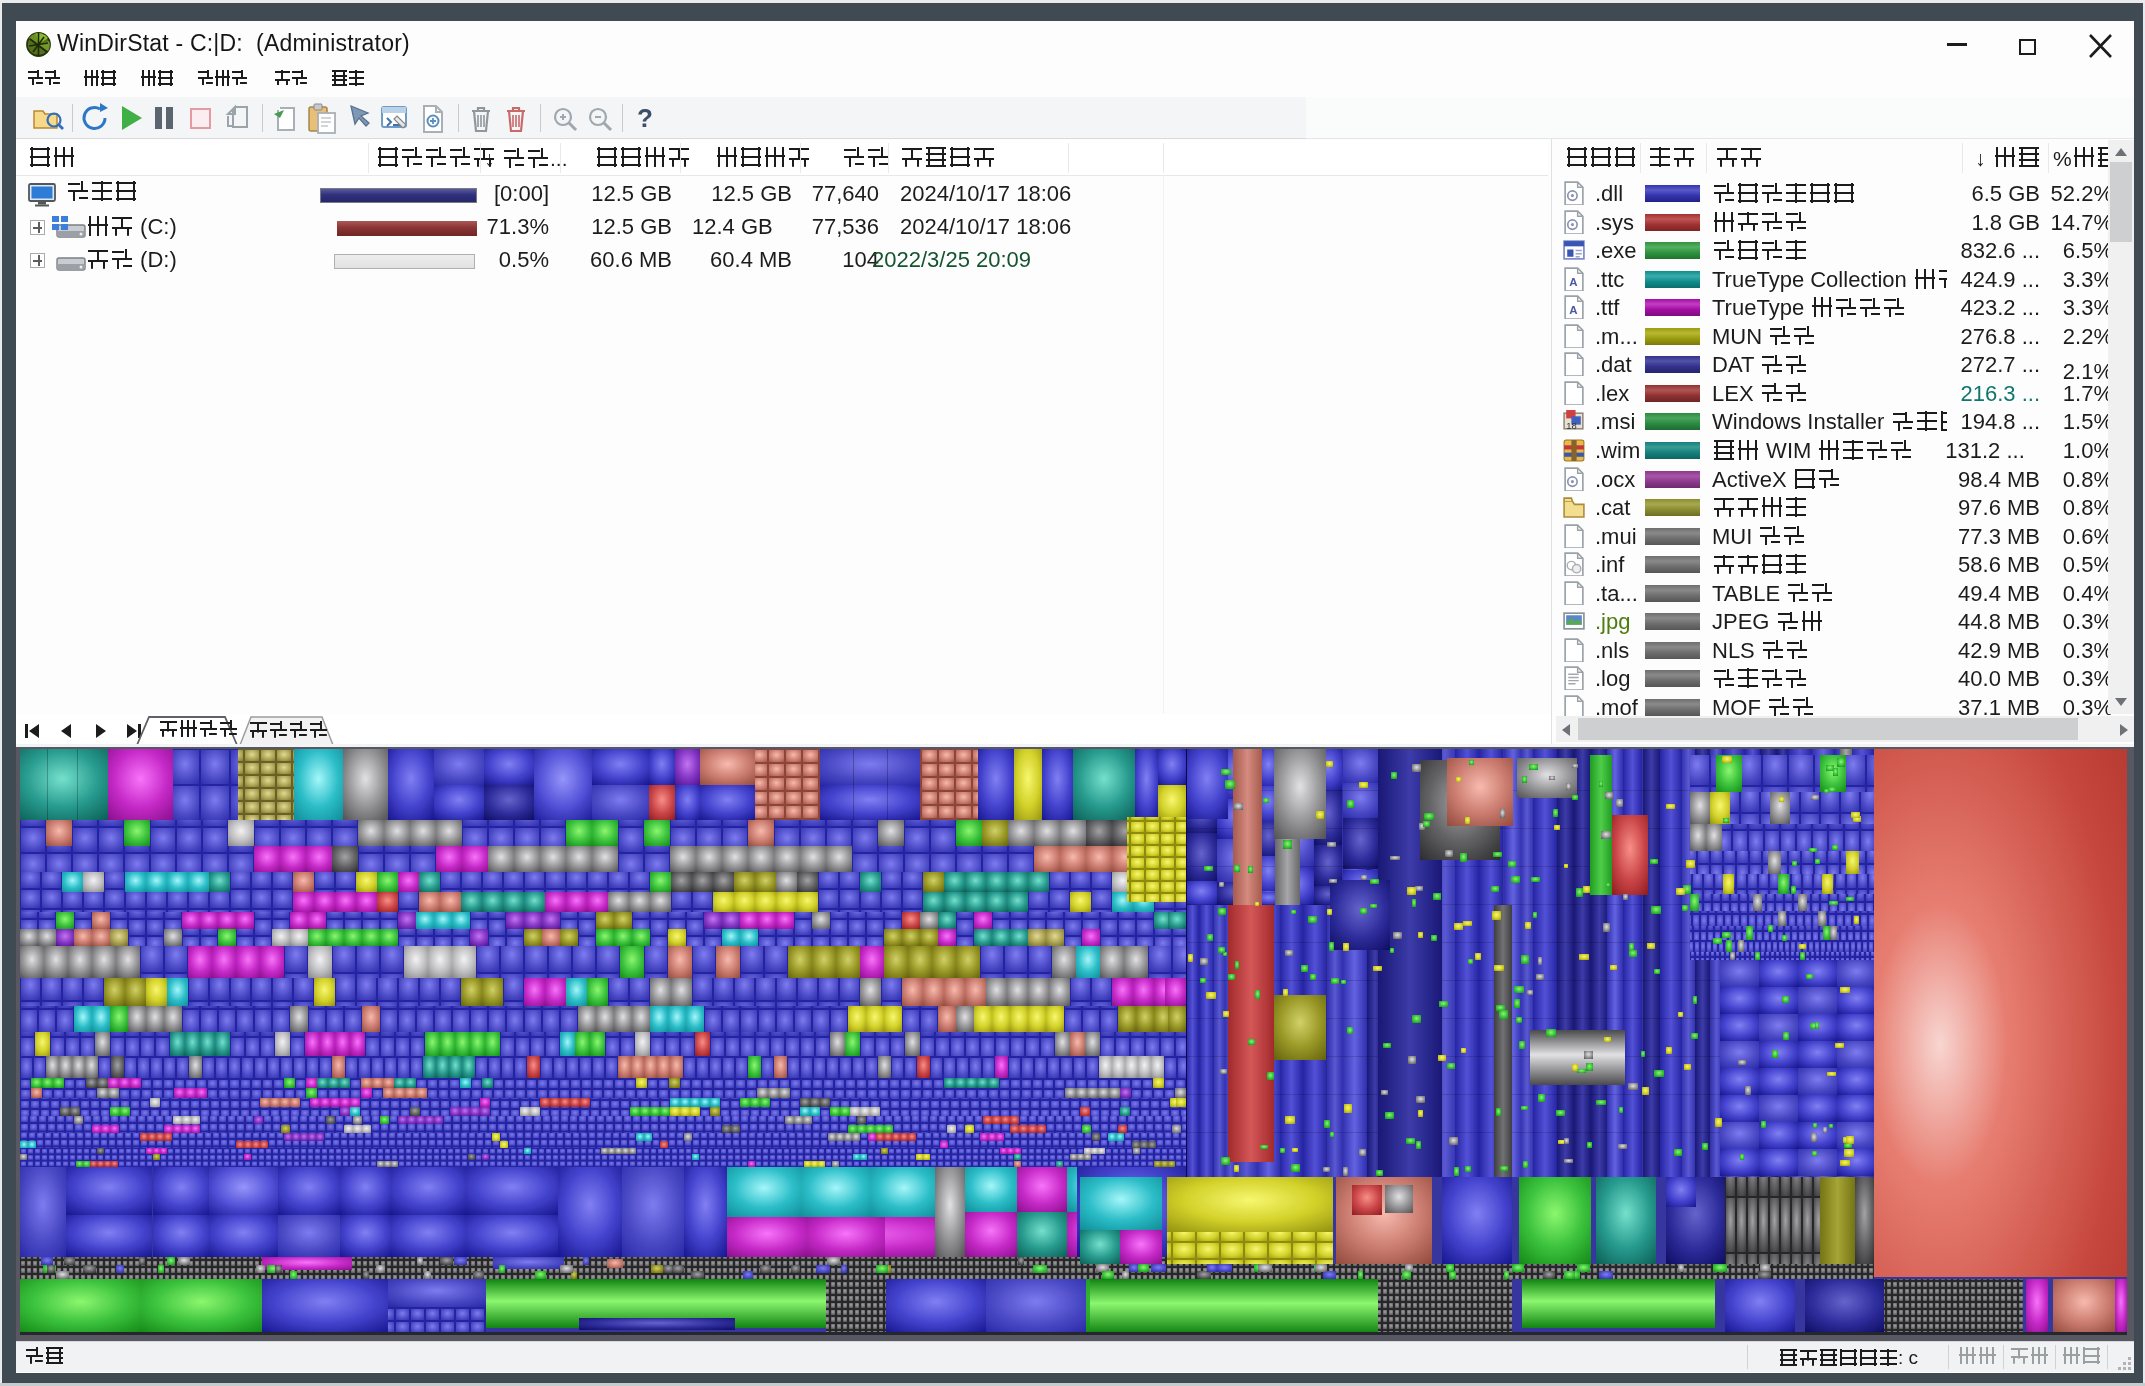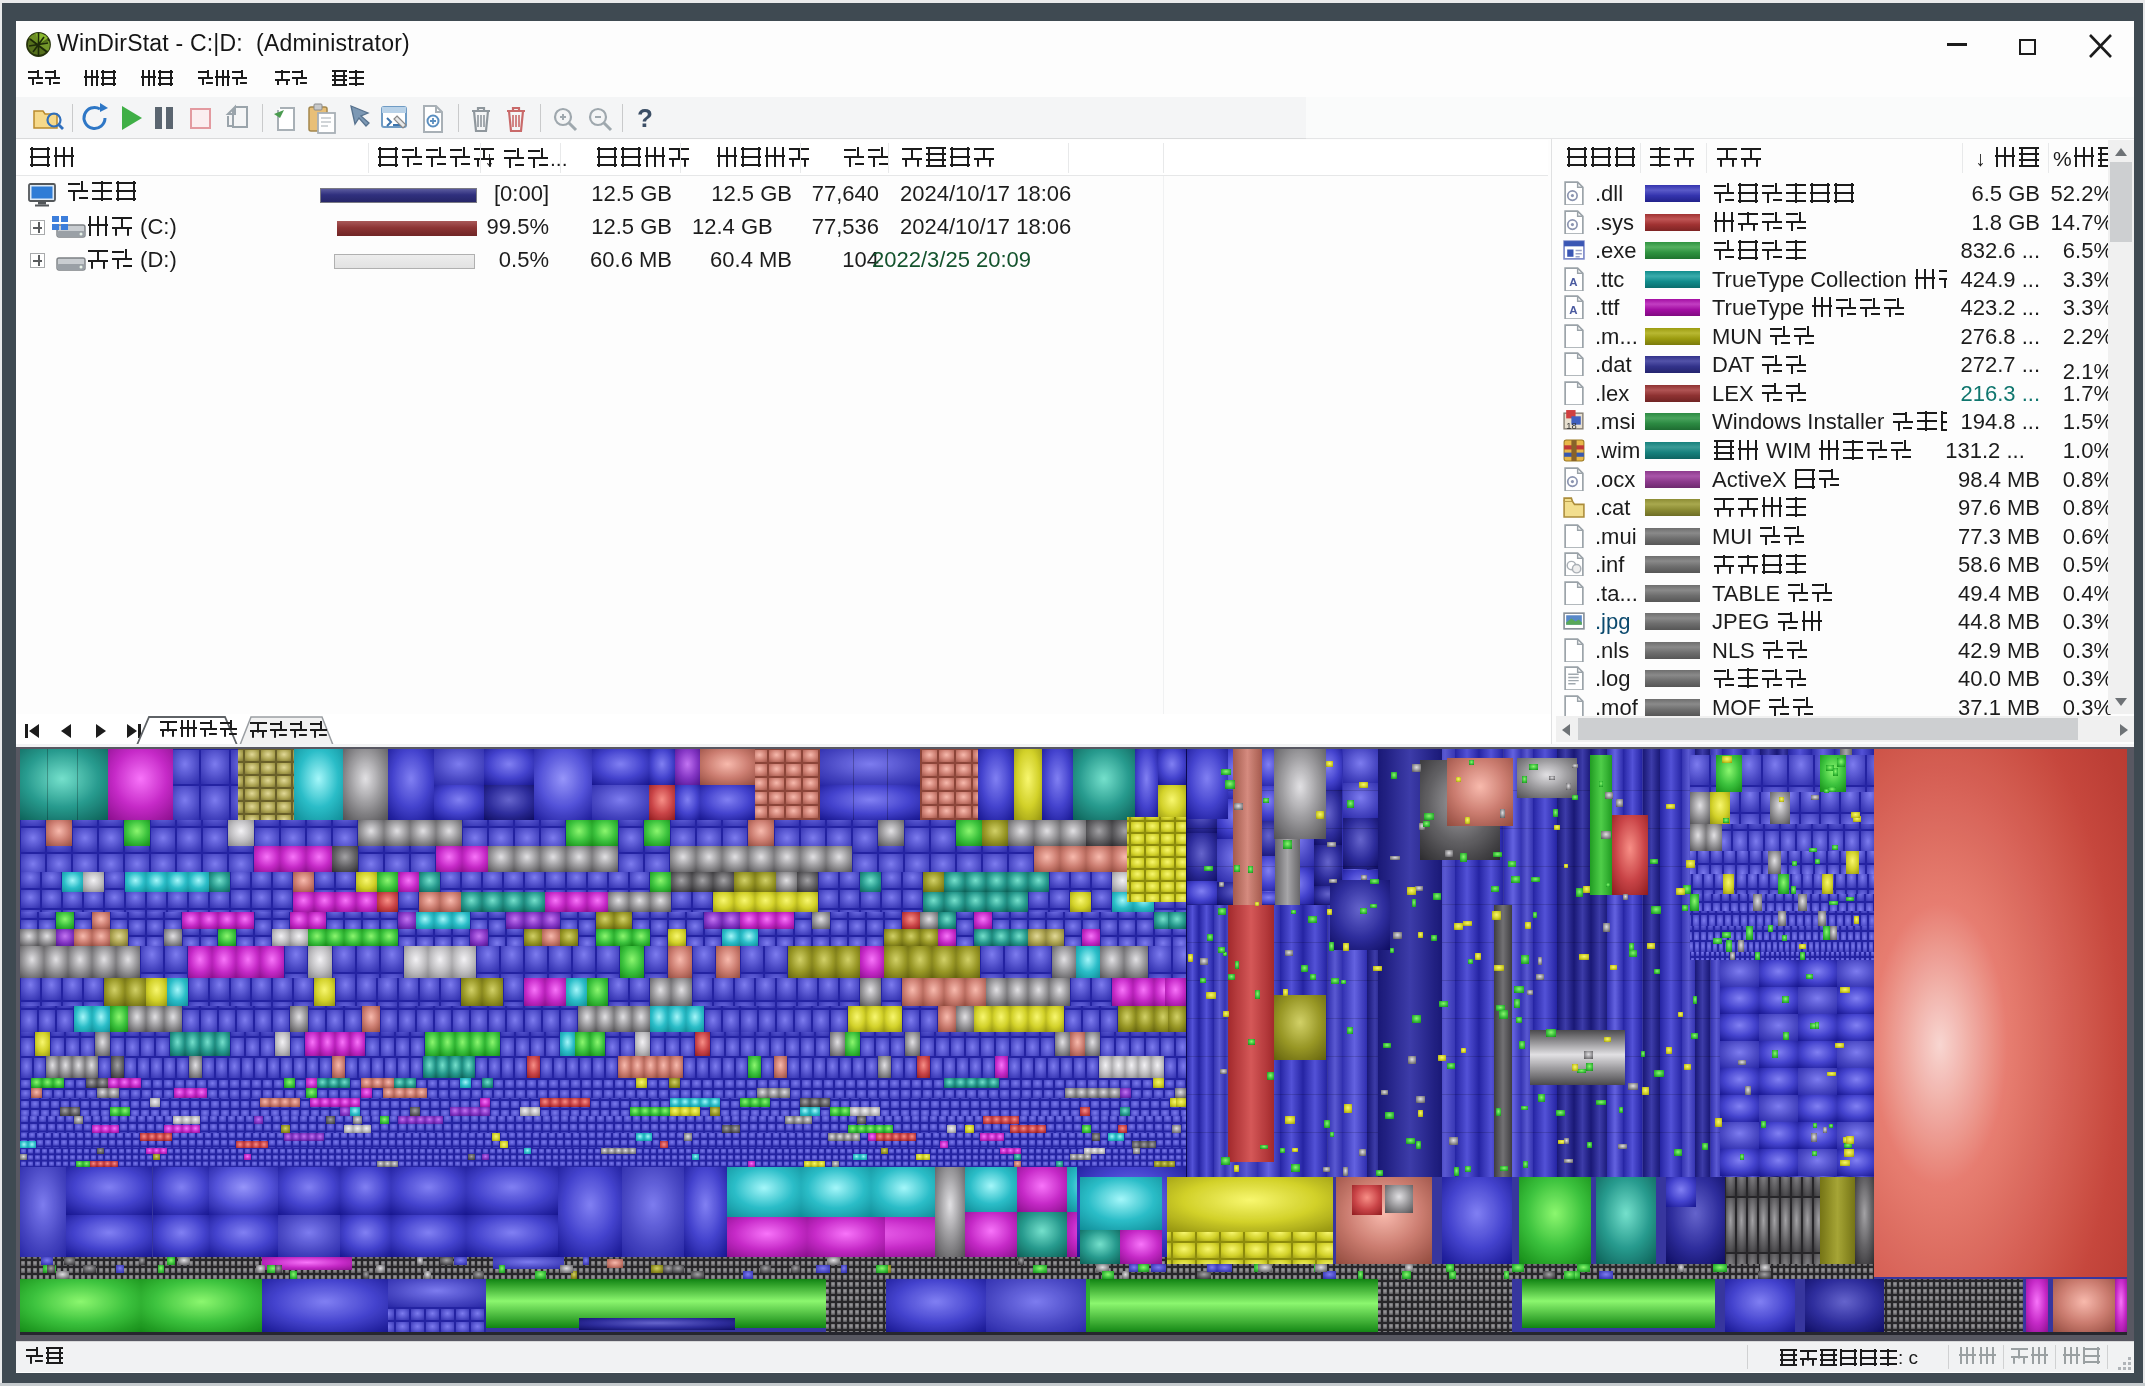--- a/index.html
+++ b/index.html
@@ -167,21 +167,21 @@
   </svg>
 <div class="abs" style="left:86px;top:247px"><i class="cj cjD "></i><i class="cj cjF "></i><span style="font-size:22px;color:#1c1c1c"> (D:)</span></div>
 <div class="abs" style="left:320px;top:188px;width:157px;height:15px;background:linear-gradient(#5a5a9e,#30307e 45%,#262668);border:1px solid #7a7a84"></div>
 <div class="abs" style="left:337px;top:221px;width:140px;height:15px;background:linear-gradient(#a85858,#8c3434 45%,#702626)"></div>
 <div class="abs" style="left:334px;top:254px;width:141px;height:15px;border:1px solid #b0b0b0;background:linear-gradient(#ededed,#e2e2e2)"></div>
 <div class="abs" style="left:449px;top:181px;width:100px;font-size:22px;color:#1c1c1c;text-align:right">[0:00]</div>
 <div class="abs" style="left:572px;top:181px;width:100px;font-size:22px;color:#1c1c1c;text-align:right">12.5 GB</div>
 <div class="abs" style="left:692px;top:181px;width:100px;font-size:22px;color:#1c1c1c;text-align:right">12.5 GB</div>
 <div class="abs" style="left:779px;top:181px;width:100px;font-size:22px;color:#1c1c1c;text-align:right">77,640</div>
 <div class="abs" style="left:900px;top:181px;font-size:22px;color:#1c1c1c">2024/10/17  18:06</div>
-<div class="abs" style="left:449px;top:214px;width:100px;font-size:22px;color:#1c1c1c;text-align:right">99.5%</div>
+<div class="abs" style="left:449px;top:214px;width:100px;font-size:22px;color:#1c1c1c;text-align:right">71.3%</div>
 <div class="abs" style="left:572px;top:214px;width:100px;font-size:22px;color:#1c1c1c;text-align:right">12.5 GB</div>
 <div class="abs" style="left:692px;top:214px;width:100px;font-size:22px;color:#1c1c1c;text-align:left">12.4 GB</div>
 <div class="abs" style="left:779px;top:214px;width:100px;font-size:22px;color:#1c1c1c;text-align:right">77,536</div>
 <div class="abs" style="left:900px;top:214px;font-size:22px;color:#1c1c1c">2024/10/17  18:06</div>
 <div class="abs" style="left:449px;top:247px;width:100px;font-size:22px;color:#1c1c1c;text-align:right">0.5%</div>
 <div class="abs" style="left:572px;top:247px;width:100px;font-size:22px;color:#1c1c1c;text-align:right">60.6 MB</div>
 <div class="abs" style="left:692px;top:247px;width:100px;font-size:22px;color:#1c1c1c;text-align:right">60.4 MB</div>
 <div class="abs" style="left:779px;top:247px;width:100px;font-size:22px;color:#1c1c1c;text-align:right">104</div>
 <div class="abs" style="left:872px;top:247px;font-size:22px;color:#14532d">2022/3/25  20:09</div>
 <div class="abs" style="left:1551px;top:139px;width:1px;height:607px;background:#e0e1e2"></div>
@@ -345,21 +345,21 @@
 <div class="abs" style="left:1595px;top:580.7px;font-size:22px;color:#1c1c1c">.ta...</div>
 <div class="abs" style="left:1645px;top:584.7px;width:55px;height:17px;background:linear-gradient(#6e6e6e,#8a8a8a 30%,#6e6e6e 62%,#565656)"></div>
 <div class="abs" style="left:1712px;top:580.7px;width:235px;height:26px;font-size:22px;color:#1c1c1c;white-space:nowrap;overflow:hidden">TABLE <i class="cj cjF "></i><i class="cj cjF "></i></div>
 <div class="abs" style="left:1930px;top:580.7px;width:110px;font-size:22px;color:#1c1c1c;text-align:right">49.4 MB</div>
 <div class="abs" style="left:2010px;top:580.7px;width:100px;font-size:22px;color:#1c1c1c;text-align:right">0.4<span style="letter-spacing:-3px">%</span></div>
 <svg class="abs" style="left:1563px;top:609.25px" width="22" height="24" viewBox="0 0 21 23">
     <rect x="1" y="4" width="19" height="15" fill="#fff" stroke="#8a929a" stroke-width="1.6"></rect>
     <rect x="3" y="6" width="15" height="9" fill="#5888c8"></rect>
     <path d="M3 13 l5-4 l4 3 l3-2 l3 3 v2 h-15 z" fill="#58a858"></path>
   </svg>
-<div class="abs" style="left:1595px;top:609.25px;font-size:22px;color:#0c4a6e">.jpg</div>
+<div class="abs" style="left:1595px;top:609.25px;font-size:22px;color:#4d7c0f">.jpg</div>
 <div class="abs" style="left:1645px;top:613.25px;width:55px;height:17px;background:linear-gradient(#6e6e6e,#8a8a8a 30%,#6e6e6e 62%,#565656)"></div>
 <div class="abs" style="left:1712px;top:609.25px;width:235px;height:26px;font-size:22px;color:#1c1c1c;white-space:nowrap;overflow:hidden">JPEG <i class="cj cjF "></i><i class="cj cjC "></i></div>
 <div class="abs" style="left:1930px;top:609.25px;width:110px;font-size:22px;color:#1c1c1c;text-align:right">44.8 MB</div>
 <div class="abs" style="left:2010px;top:609.25px;width:100px;font-size:22px;color:#1c1c1c;text-align:right">0.3<span style="letter-spacing:-3px">%</span></div>
 <svg class="abs" style="left:1563px;top:637.8px" width="22" height="24" viewBox="0 0 21 23">
     <path d="M2 1 h12 l5 5 v17 h-17 z" fill="#fff" stroke="#9aa2a8" stroke-width="1.6"></path>
     <path d="M14 1 v5 h5" fill="none" stroke="#9aa2a8" stroke-width="1.4"></path>
   </svg>
 <div class="abs" style="left:1595px;top:637.8px;font-size:22px;color:#1c1c1c">.nls</div>
 <div class="abs" style="left:1645px;top:641.8px;width:55px;height:17px;background:linear-gradient(#6e6e6e,#8a8a8a 30%,#6e6e6e 62%,#565656)"></div>

